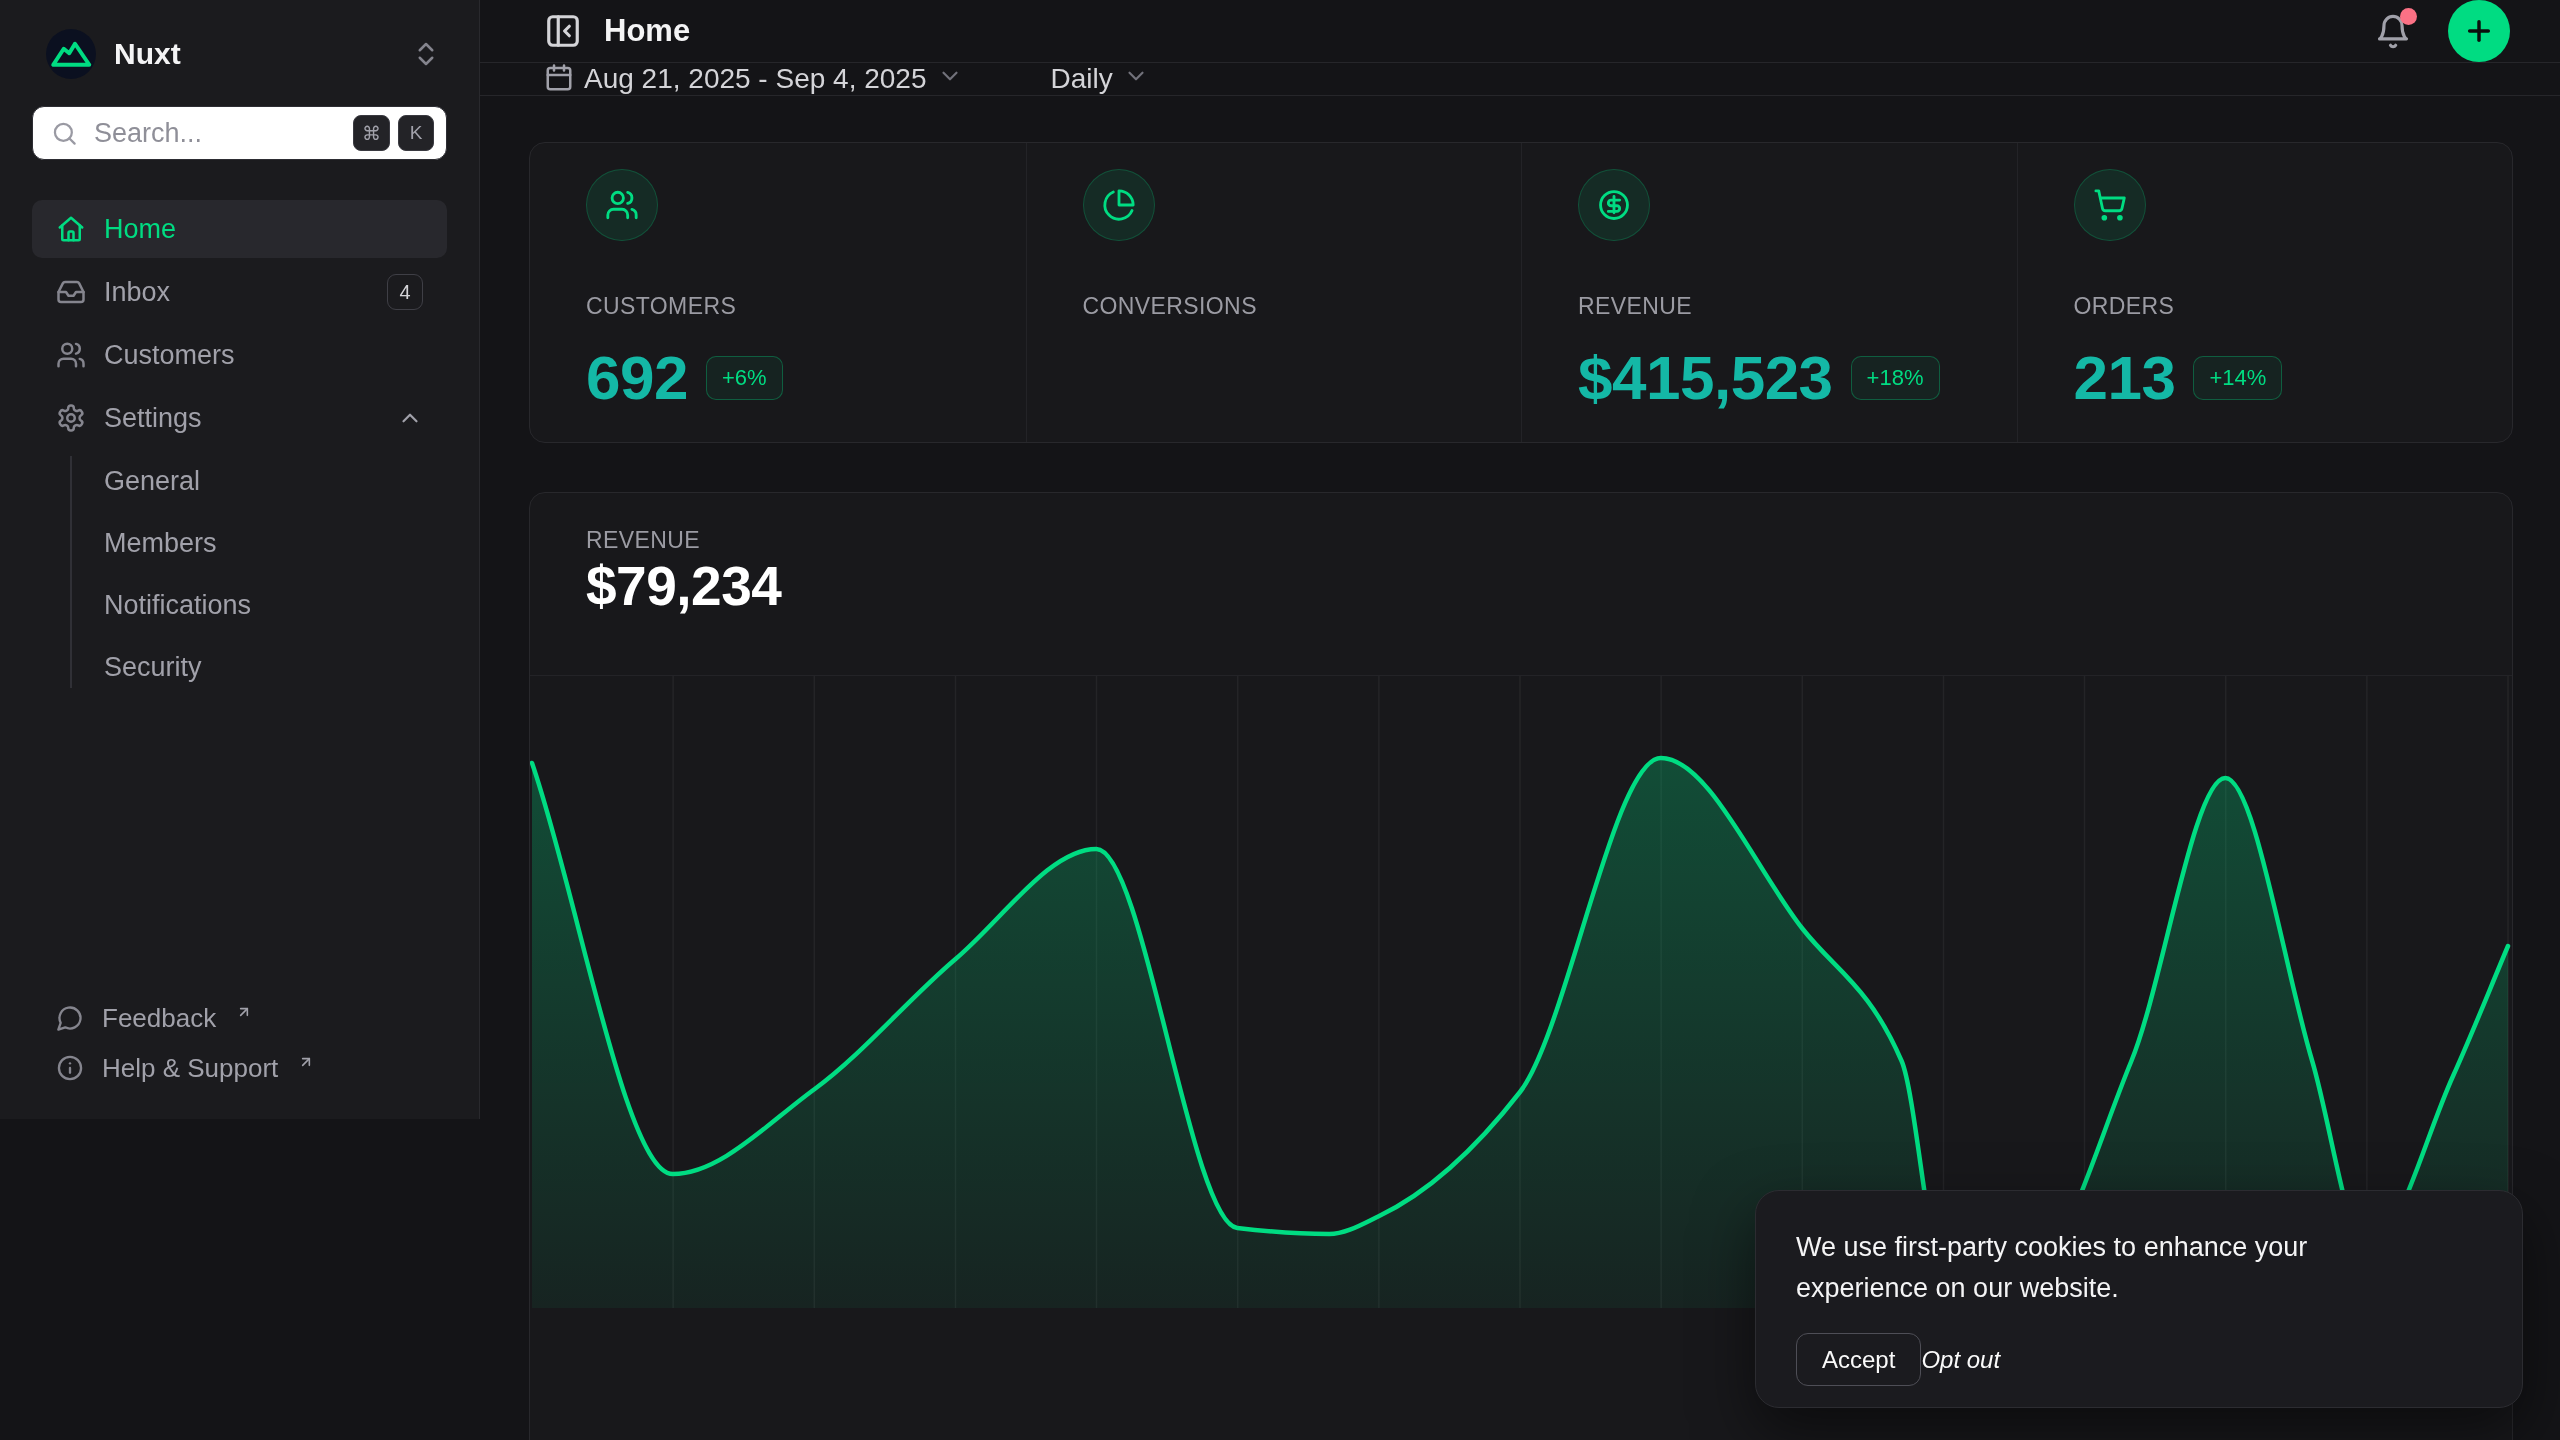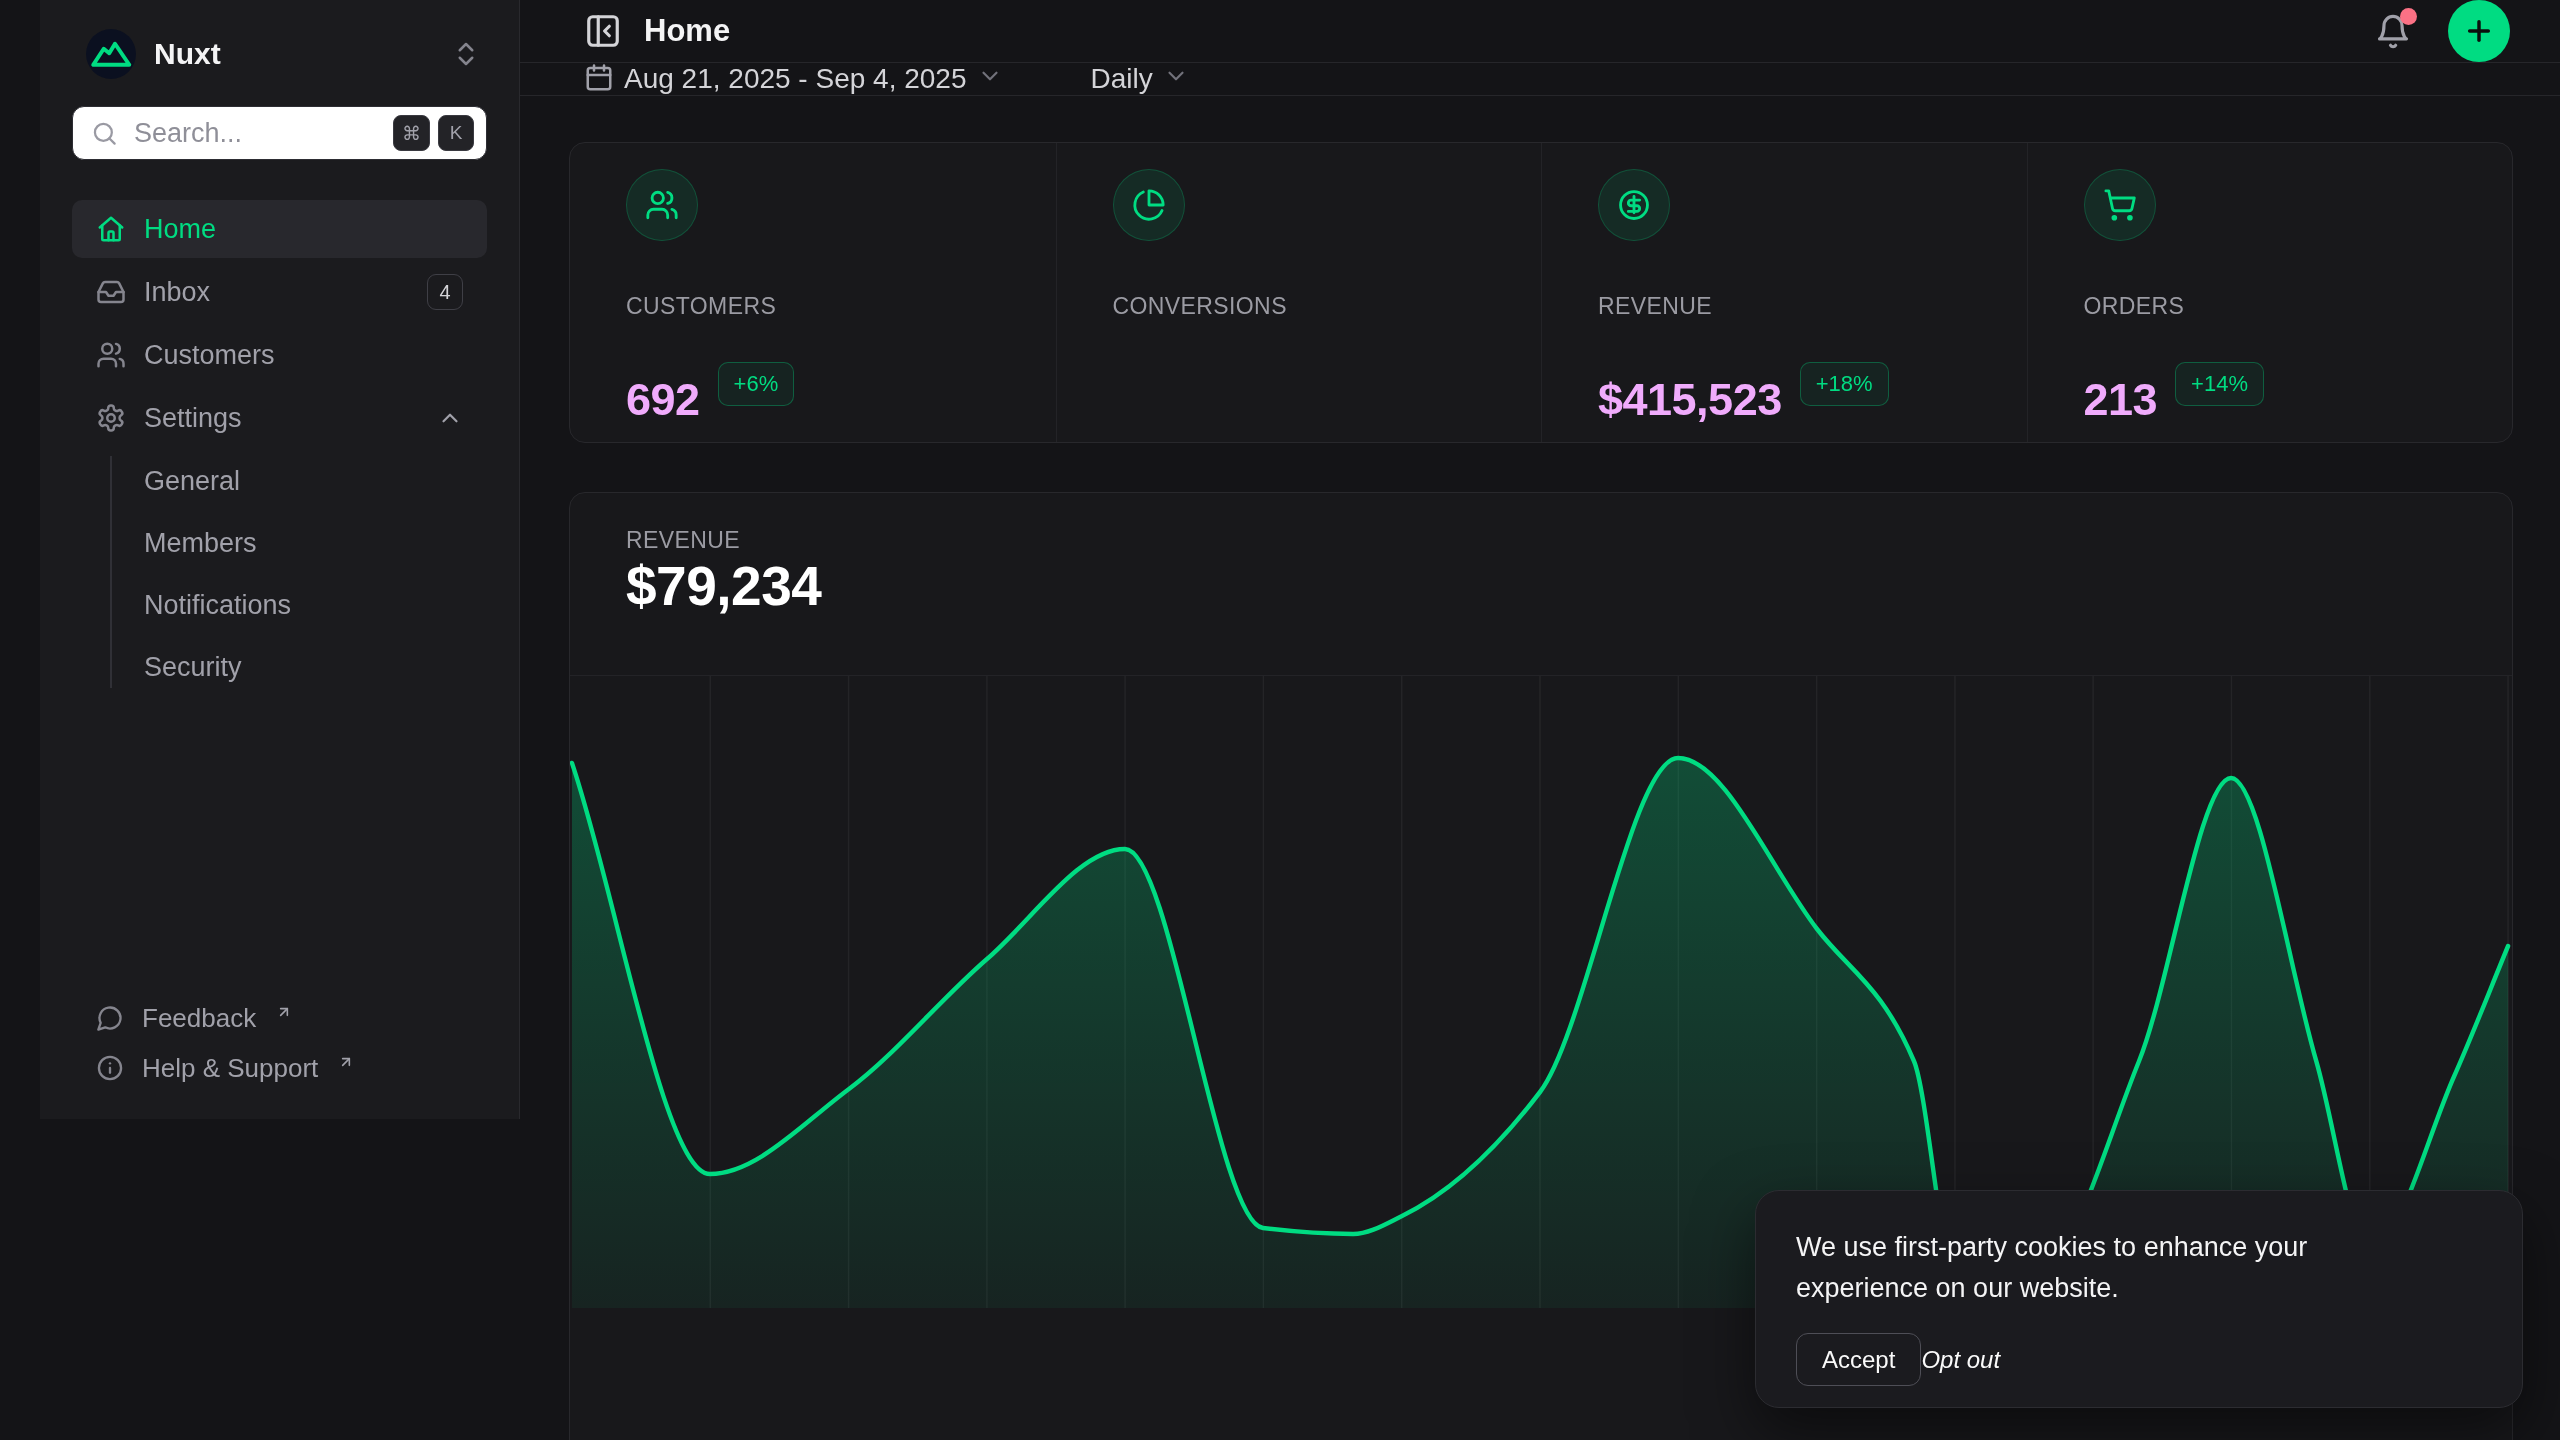--- a/index.html
+++ b/index.html
@@ -3,21 +3,21 @@
 <meta charset="utf-8">
 <style>
   * { margin:0; padding:0; box-sizing:border-box; }
   html,body { width:2560px; height:1440px; overflow:hidden; }
   body {
     font-family:"Liberation Sans", sans-serif;
     background:#141417;
     color:#f4f4f5;
     position:relative;
   }
-  .app { display:flex; width:2560px; height:1119px;padding-left:40px; }
+  .app { display:flex; width:2560px; height:1119px; }
 
   
   .sidebar {
     width:480px; min-width:480px; height:100%;
     background:#1b1b1e;
     border-right:1px solid #29292d;
     display:flex; flex-direction:column;
     padding:0 32px;
   }
   .brand-row { display:flex; align-items:center; margin-top:26px; padding:0 6px 0 14px; height:56px; }
@@ -122,21 +122,21 @@
   }
   .stat-cell { padding:26px 56px 0 56px; }
   .stat-cell + .stat-cell { border-left:1px solid #232327; }
   .stat-icon-circle {
     width:72px; height:72px; border-radius:50%;
     background:rgba(0,220,130,0.10); border:1px solid rgba(0,220,130,0.22);
     display:flex; align-items:center; justify-content:center; color:#00dc82;
   }
   .stat-label { margin-top:52px; font-size:23px; color:#9b9ba3; letter-spacing:0.4px; }
   .stat-value-row { margin-top:22px; display:flex; align-items:center; gap:18px; }
-  .stat-value { font-size:45px; font-weight:700; color:#f0abfc; letter-spacing:-0.5px;margin-top:32px; }
+  .stat-value { font-size:62px; font-weight:700; color:#14b8a6; letter-spacing:-0.5px; }
   .badge {
     padding:8px 15px; border-radius:10px;
     border:1px solid rgba(0,220,130,0.32); background:rgba(0,220,130,0.06);
     color:#00dc82; font-size:22px; font-weight:500;
   }
 
   .revenue-card {
     margin-top:49px; border:1px solid #28282c; border-radius:16px; background:#18181b;
     height:1010px; overflow:hidden;
   }

